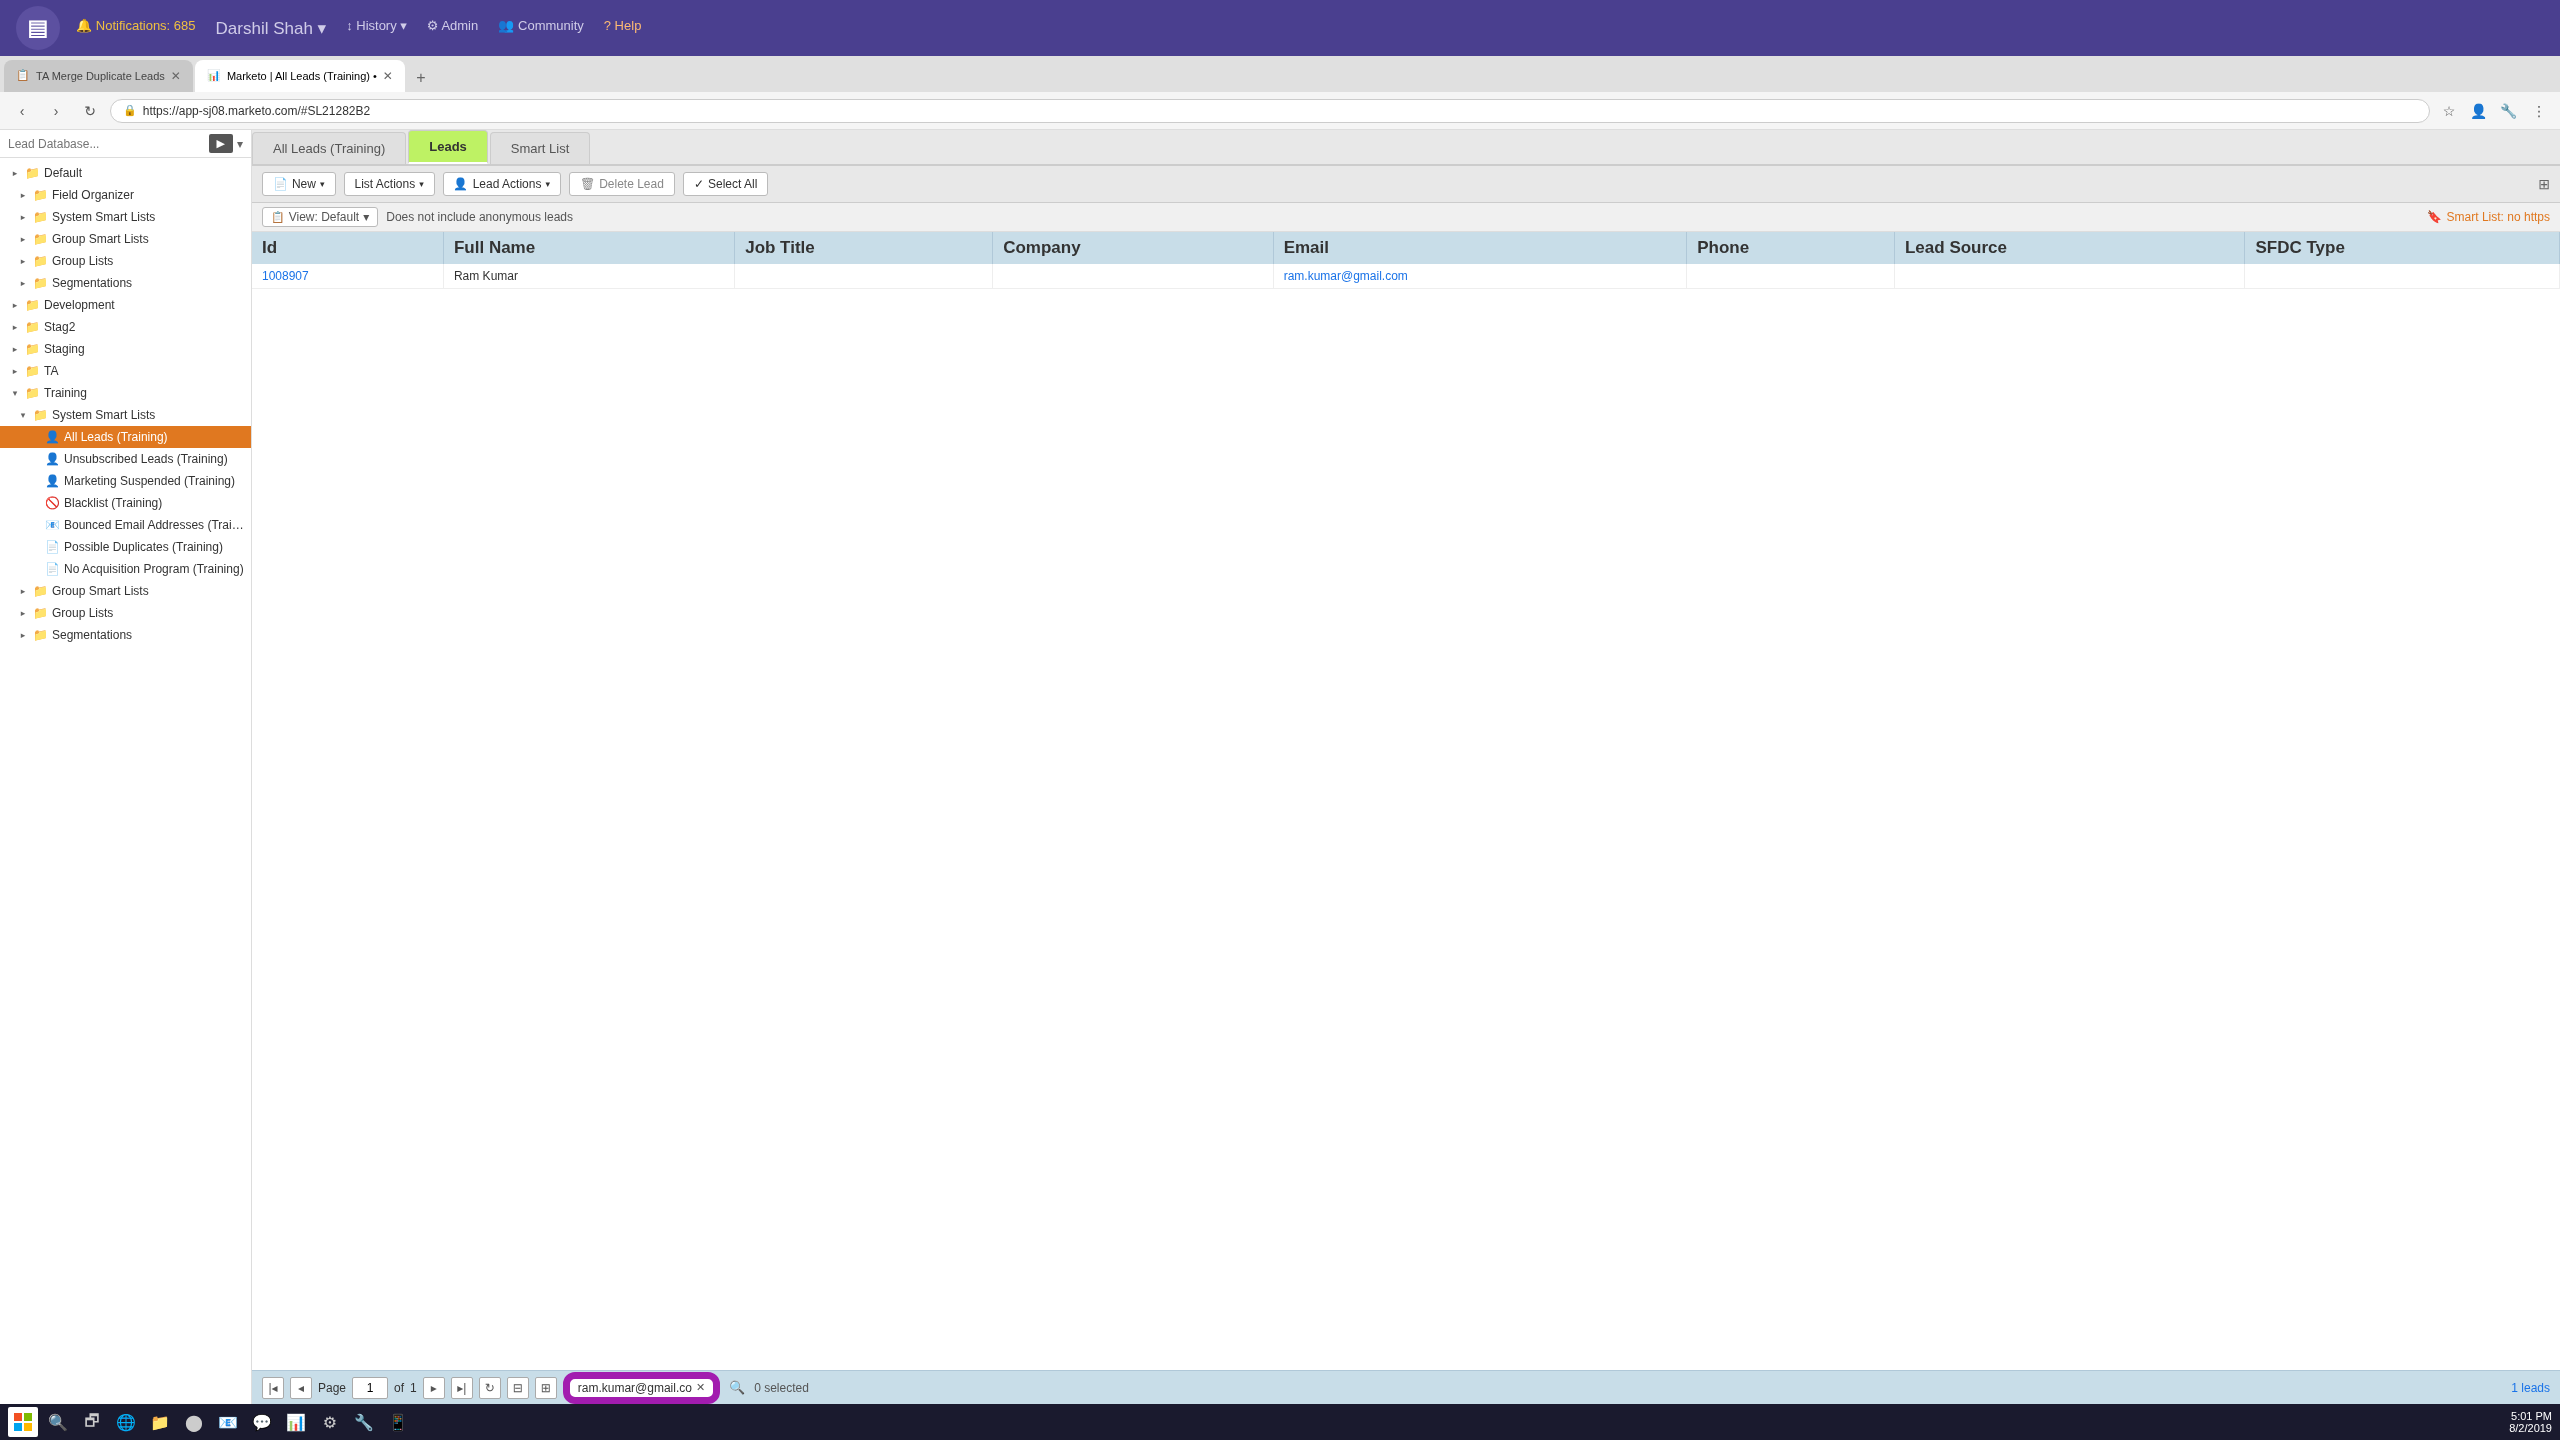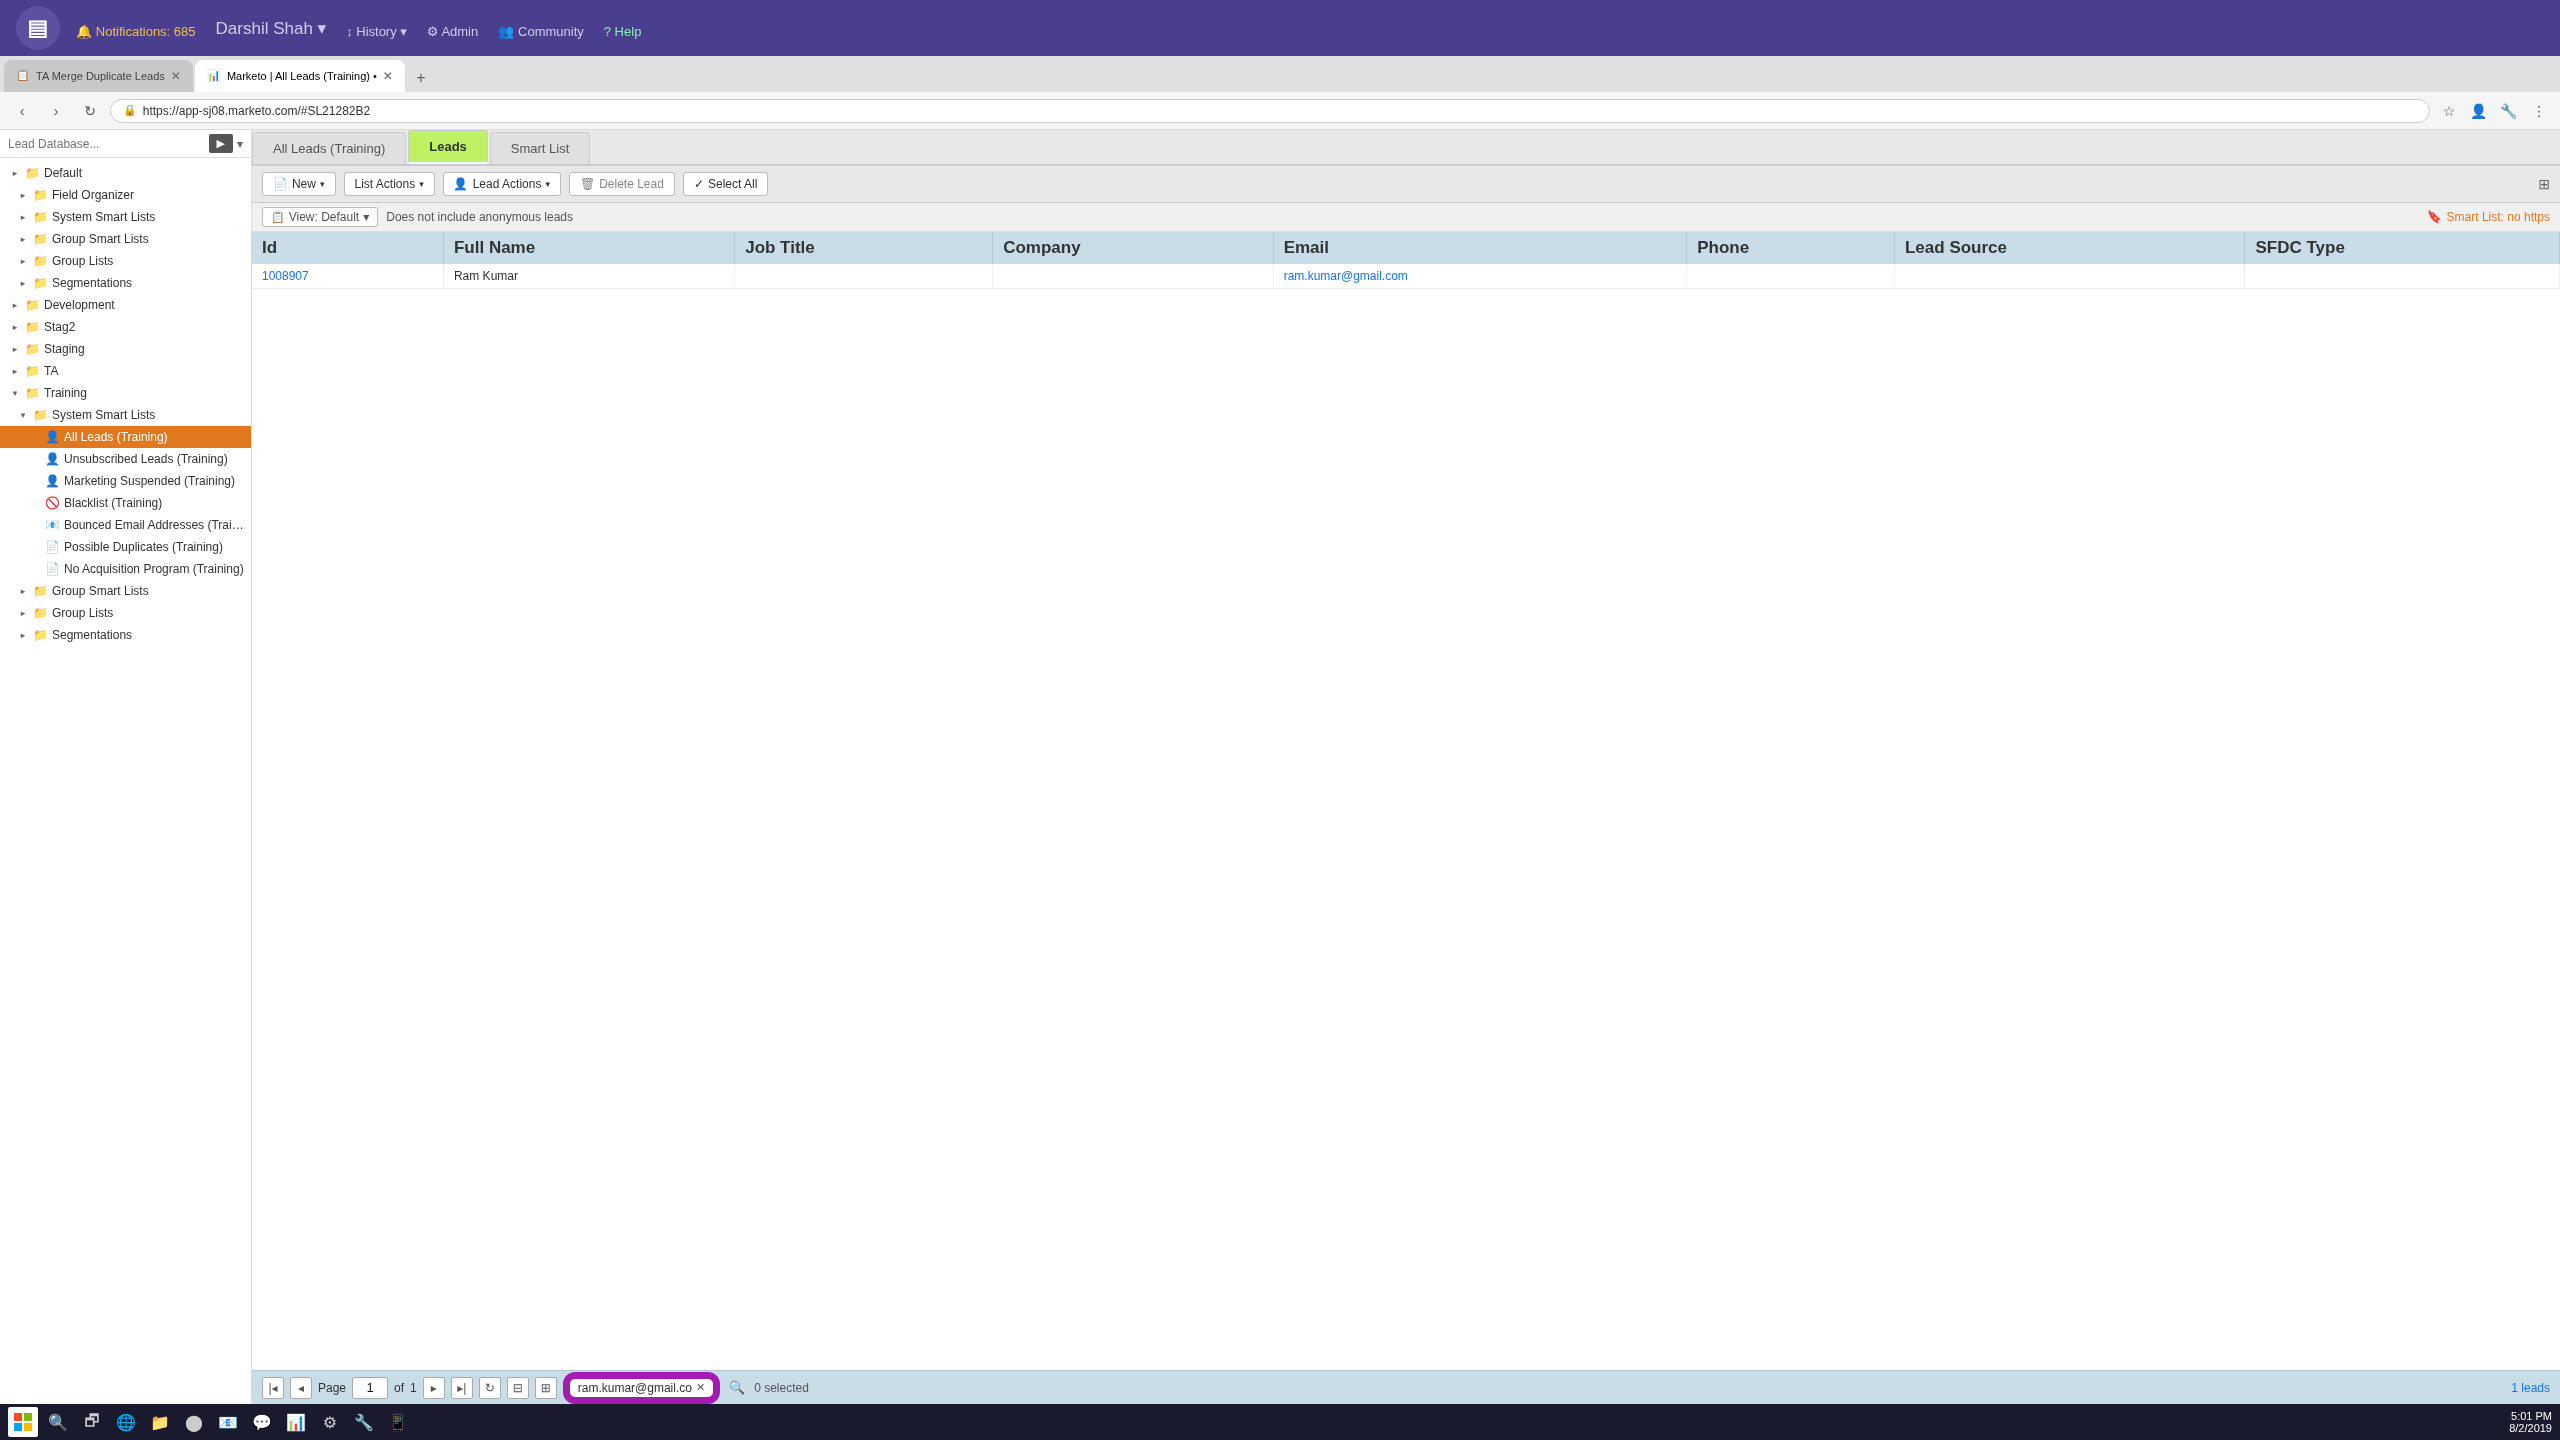--- a/index.html
+++ b/index.html
@@ -118,27 +118,27 @@
     <div class="toolbar-icons">
       <div class="toolbar-icon">☆</div>
       <div class="toolbar-icon">👤</div>
       <div class="toolbar-icon">🔧</div>
       <div class="toolbar-icon">⋮</div>
     </div>
   </div>
 
   <div class="app-header">
     <div style="width:44px;height:44px;background:#5c50a0;border-radius:50%;display:flex;align-items:center;justify-content:center;color:#fff;font-size:22px;font-weight:bold;flex-shrink:0;margin-right:16px;">▤</div>
-    <div style="display:flex;align-items:flex-end;gap:20px;">
+    <div style="display:flex;align-items:flex-start;gap:20px;">
       <span style="color:#f0c040;font-size:13px;cursor:pointer;display:flex;align-items:center;gap:4px;">🔔 Notifications: 685</span>
       <span style="color:#d0cce8;font-size:17px;cursor:pointer;display:flex;align-items:center;gap:4px;">Darshil Shah ▾</span>
       <span style="color:#d0cce8;font-size:13px;cursor:pointer;display:flex;align-items:center;gap:4px;">↕ History ▾</span>
       <span style="color:#d0cce8;font-size:13px;cursor:pointer;display:flex;align-items:center;gap:4px;">⚙ Admin</span>
       <span style="color:#d0cce8;font-size:13px;cursor:pointer;display:flex;align-items:center;gap:4px;">👥 Community</span>
-      <span style="color:#86efac;font-size:13px;cursor:pointer;display:flex;align-items:center;gap:4px;">? Help</span>
+      <span style="color:#fdba74;font-size:13px;cursor:pointer;display:flex;align-items:center;gap:4px;">? Help</span>
     </div>
   </div>
     <div class="main-area">
 
     <div class="sidebar">
       <div class="sidebar-search">
         <input class="sidebar-search-input" type="text" placeholder="Lead Database..." style="">
         <button class="sidebar-search-btn">▶</button>
         <span style="cursor:pointer;color:#666;">▾</span>
       </div>

